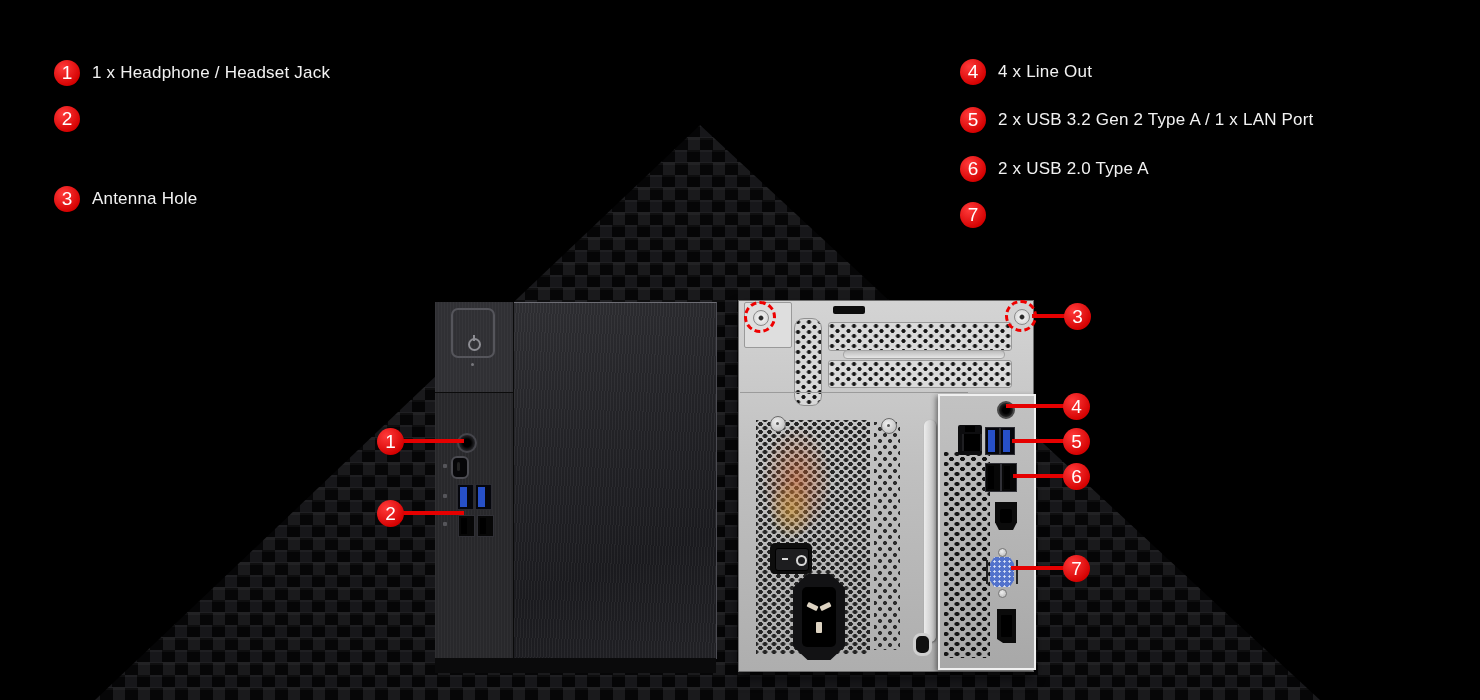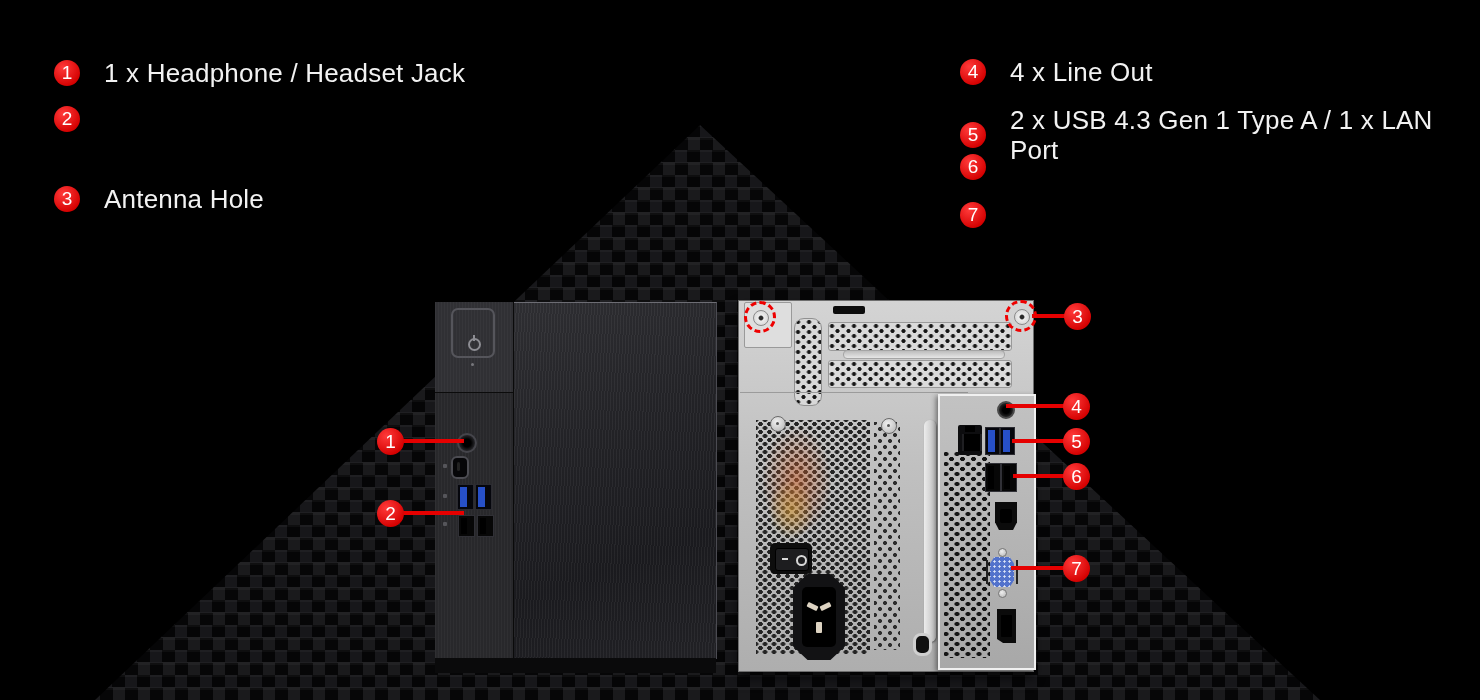--- a/index.html
+++ b/index.html
@@ -17,21 +17,21 @@
     clip-path:polygon(700px 125px, 95px 700px, 1320px 700px);
     -webkit-mask-image:radial-gradient(130% 120% at 48% 62%, #000 45%, rgba(0,0,0,0) 96%);
             mask-image:radial-gradient(130% 120% at 48% 62%, #000 45%, rgba(0,0,0,0) 96%);
   }
 
   
   .legend-row{position:absolute;display:flex;align-items:center;}
   .badge{width:26px;height:26px;border-radius:50%;flex:0 0 26px;
          background:radial-gradient(circle at 35% 30%, #ff3a3a, #d40000 75%);
          color:#fff;font-size:19px;line-height:26px;text-align:center;}
-  .legend-text{color:#f2f2f2;font-size:26px;line-height:30px;margin-left:24px;letter-spacing:.2px;}
+  .legend-text{color:#f2f2f2;font-size:17px;line-height:30px;margin-left:12px;letter-spacing:.2px;}
   .legend-text .ln{display:block;}
   #row-1{left:54px;top:58px;}
   #row-2{left:54px;top:106px;}
   #row-3{left:54px;top:184px;}
   #row-4{left:960px;top:57px;}
   #row-5{left:960px;top:105px;}
   #row-6{left:960px;top:154px;}
   #row-7{left:960px;top:202px;}
 
   
@@ -191,24 +191,25 @@
     <div class="badge">3</div>
     <div class="legend-text">Antenna Hole</div>
   </div>
 
   <div class="legend-row" id="row-4">
     <div class="badge">4</div>
     <div class="legend-text">4 x Line Out</div>
   </div>
   <div class="legend-row" id="row-5">
     <div class="badge">5</div>
-    <div class="legend-text">2 x USB 4.3 Gen 1 Type A / 1 x LAN Port</div>
+    <div class="legend-text">2 x USB 3.2 Gen 2 Type A / 1 x LAN Port</div>
   </div>
   <div class="legend-row" id="row-6">
     <div class="badge">6</div>
+    <div class="legend-text">2 x USB 2.0 Type A</div>
   </div>
   <div class="legend-row" id="row-7">
     <div class="badge">7</div>
   </div>
 
   <div class="abs" id="front-view">
     <div class="abs" id="front-body"></div>
     <div class="abs" id="front-strip"></div>
     <div class="abs" id="front-top-panel"></div>
     <div class="abs" id="power-button">

